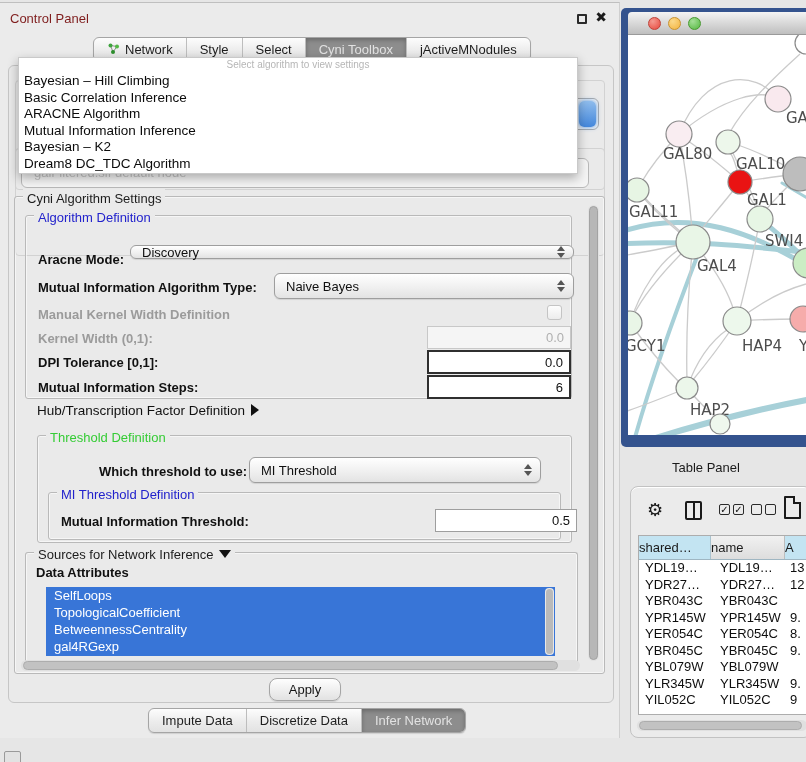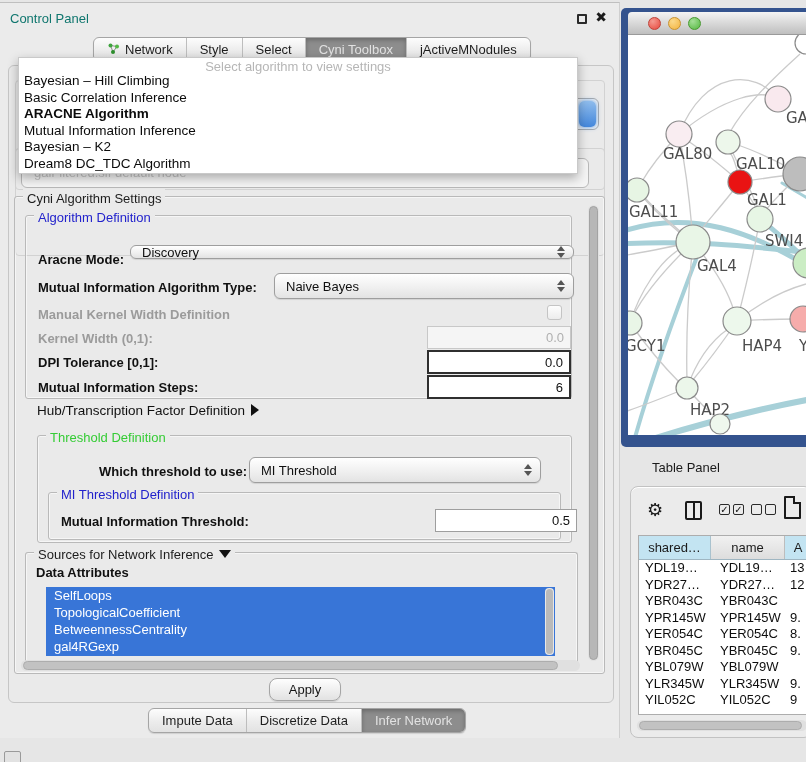--- a/index.html
+++ b/index.html
@@ -4,21 +4,21 @@
 <style>
   * { margin:0; padding:0; box-sizing:border-box; }
   html,body { width:806px; height:762px; }
   body { font-family:"Liberation Sans","DejaVu Sans",sans-serif; background:#E6E6E6; position:relative; overflow:hidden; }
   #page { position:absolute; inset:0; width:806px; height:762px; overflow:hidden; }
 
   
   .control-panel { position:absolute; left:0; top:2px; width:620px; height:736px; background:#EBEBEB;
                    border-top:1px solid #BFBFBF; border-right:1px solid #CFCFCF; }
   .cp-titlebar { position:absolute; left:0; top:0; width:100%; height:30px; }
-  .cp-title { position:absolute; left:10px; top:8px; font-size:13px; color:#0f766e; }
+  .cp-title { position:absolute; left:10px; top:8px; font-size:13px; color:#7f1d1d; }
   .cp-float { position:absolute; right:32px; top:11px; width:10px; height:10px; border:2px solid #2A2A2A; border-radius:1px; cursor:pointer; }
   .cp-close { position:absolute; right:12px; top:6px; font-size:14px; font-weight:bold; color:#1B1B1B; cursor:pointer; }
 
   .tabbar { position:absolute; display:flex; height:25px; border:1px solid #A5A5A5; border-radius:6px;
             background:linear-gradient(#FDFDFD,#ECECEC 55%,#E2E2E2); overflow:hidden; box-shadow:0 1px 1px rgba(0,0,0,.12); }
   .tabbar .tab { display:flex; align-items:center; gap:5px; padding:0 13px; font-size:13px; color:#1E1E1E;
                  border-left:1px solid #BDBDBD; cursor:pointer; white-space:nowrap; }
   .tabbar .tab:first-child { border-left:none; }
   .tabbar .tab.selected { background:#8D8D8D; color:#E2E2E2; box-shadow:inset 0 2px 4px rgba(0,0,0,.25); }
   #top-tabs { left:93px; top:34px; }
@@ -32,23 +32,23 @@
   .bg-combo1 { position:absolute; right:14px; top:32px; width:46px; height:32px; border:1px solid #ABABAB; border-radius:6px; background:#F3F3F3; }
   .bg-combo1 .spin { position:absolute; right:2px; top:2px; bottom:2px; width:17px; border-radius:5px;
                      background:linear-gradient(#8FBCEC,#4487DB); box-shadow:0 0 5px rgba(70,140,220,.9); }
   .bg-group2 { position:absolute; left:6px; top:82px; right:8px; height:108px; border:1px solid #D2D2D2; border-radius:4px; }
   .bg-combo2 { position:absolute; left:12px; top:92px; right:24px; height:30px; border:1px solid #B8B8B8; border-radius:6px; background:#F4F4F4;
                font-size:13px; color:#C4C4C4; line-height:28px; padding-left:12px; overflow:hidden; }
 
   
   .algo-overlay { position:absolute; left:18px; top:57px; width:560px; height:117px; background:#FFFFFF;
                   border:1px solid #C9C9C9; box-shadow:0 4px 10px rgba(0,0,0,.3); z-index:30; }
-  .algo-placeholder { height:15px; padding-top:1px; text-align:center; font-size:13px; color:#B6B6B6; }
+  .algo-placeholder { height:15px; padding-top:1px; text-align:center; font-size:10px; color:#B6B6B6; }
   .algo-option { height:16.5px; line-height:16.5px; padding-left:5px; font-size:13.5px; color:#0B0B0B; cursor:pointer; white-space:nowrap; }
-  .algo-option.selected { font-weight:bold; }
+  .algo-option.selected { font-weight:normal; }
 
   
   .group { position:absolute; border:1px solid #B9B9B9; border-radius:3px; box-shadow:inset 0 0 0 1px rgba(255,255,255,.55); }
   .legend { position:absolute; top:-8px; left:8px; background:#EAEAEA; padding:2px 4px; font-size:13px; color:#1D1D1D; white-space:nowrap; }
   .legend.blue { color:#2222CC; }
   .legend.green { color:#35CC35; }
 
   .settings { left:5px; top:130px; right:8px; height:478px; }
   .settings-vscroll { position:absolute; right:5px; top:8px; bottom:12px; width:11px; background:#E2E2E2; border-radius:6px; }
   .settings-vscroll .thumb { position:absolute; left:1px; right:1px; top:1px; bottom:1px; background:#B7B7B7; border:1px solid #A3A3A3; border-radius:5px; cursor:pointer; }
@@ -94,35 +94,35 @@
   .net-window { position:absolute; left:621px; top:8px; width:185px; height:439px; background:#34538E; border-radius:5px 0 0 5px; }
   .net-titlebar { position:absolute; left:7px; top:4px; right:0; height:23px; border-radius:4px 0 0 0;
                   background:linear-gradient(#F4F4F4,#D6D6D6 55%,#BFBFBF); border-bottom:1px solid #9A9A9A; }
   .tlight { position:absolute; top:5px; width:13px; height:13px; border-radius:50%; cursor:pointer; }
   .tlight.red { left:20px; background:radial-gradient(circle at 35% 30%, #F49A90, #E8473C); border:1px solid #BE4238; }
   .tlight.yellow { left:40px; background:radial-gradient(circle at 35% 30%, #FBD98A, #F3B33E); border:1px solid #C8922F; }
   .tlight.green { left:60px; background:radial-gradient(circle at 35% 30%, #A4DF97, #54B840); border:1px solid #47992F; }
   .net-canvas { position:absolute; left:7px; top:27px; width:178px; height:400px; background:#FFFFFF; overflow:hidden; }
 
   
-  .tp-title { position:absolute; left:652px; top:460px; font-size:13px; color:#1B1B1B; }
+  .tp-title { position:absolute; left:672px; top:460px; font-size:13px; color:#1B1B1B; }
   .table-panel { position:absolute; left:630px; top:486px; width:182px; height:252px; background:#EBEBEB;
                  border:1px solid #C2C2C2; border-radius:8px; box-shadow:inset 0 1px 0 #fff; }
   .tp-toolbar { position:absolute; left:0; top:0; right:0; height:46px; }
   .icon-gear { position:absolute; left:16px; top:12px; font-size:18px; color:#1A1A1A; cursor:pointer; }
   .icon-columns { position:absolute; left:54px; top:14px; width:17px; height:19px; border:2px solid #1A1A1A; border-radius:2px; cursor:pointer; }
   .icon-columns::after { content:""; position:absolute; left:50%; top:0; bottom:0; width:2px; background:#1A1A1A; transform:translateX(-50%); }
   .chk-pair { position:absolute; top:17px; display:flex; gap:3px; cursor:pointer; }
   .chk { width:11px; height:11px; border:1.5px solid #2A2A2A; border-radius:2px; font-size:10px; line-height:9px; color:#111; text-align:center; }
   .icon-doc { position:absolute; left:153px; top:9px; width:17px; height:23px; border:2px solid #1A1A1A; border-radius:1px; background:#EBEBEB; cursor:pointer; }
   .icon-doc::after { content:""; position:absolute; right:-2px; top:-2px; width:6px; height:6px; background:#EBEBEB; border-left:2px solid #1A1A1A; border-bottom:2px solid #1A1A1A; }
 
   .tp-table { position:absolute; left:7px; top:48px; right:-2px; bottom:22px; background:#FFFFFF; border:1px solid #ADADAD; overflow:hidden; }
   .tp-header { display:flex; height:24px; border-bottom:1px solid #9FB6C2; }
-  .tp-th { font-size:13px; color:#1B1B1B; text-align:center; line-height:23px; border-right:1px solid #A9C2CE; overflow:hidden; cursor:pointer; }
+  .tp-th { font-size:13px; color:#1B1B1B; text-align:left; line-height:23px; border-right:1px solid #A9C2CE; overflow:hidden; cursor:pointer; }
   .tp-th.c0 { width:72px; background:#C3E4F2; }
   .tp-th.c1 { width:74px; background:linear-gradient(#F1F1F1,#DDDDDD); border-right:1px solid #BDBDBD; }
   .tp-th.c2 { flex:1; background:#C3E4F2; }
   .tp-row { display:flex; height:16.5px; line-height:16.5px; font-size:13px; color:#0E0E0E; cursor:pointer; }
   .tp-td { overflow:hidden; white-space:nowrap; }
   .tp-td.c0 { width:72px; padding-left:6px; }
   .tp-td.c1 { width:74px; padding-left:9px; }
   .tp-td.c2 { flex:1; padding-left:5px; }
   .tp-hscroll { position:absolute; left:6px; right:4px; bottom:6px; height:11px; background:#E0E0E0; border-radius:6px; }
   .tp-hscroll .thumb { position:absolute; top:1px; bottom:1px; left:2px; right:3%; background:#C2C2C2; border:1px solid #ADADAD; border-radius:5px; cursor:pointer; }

